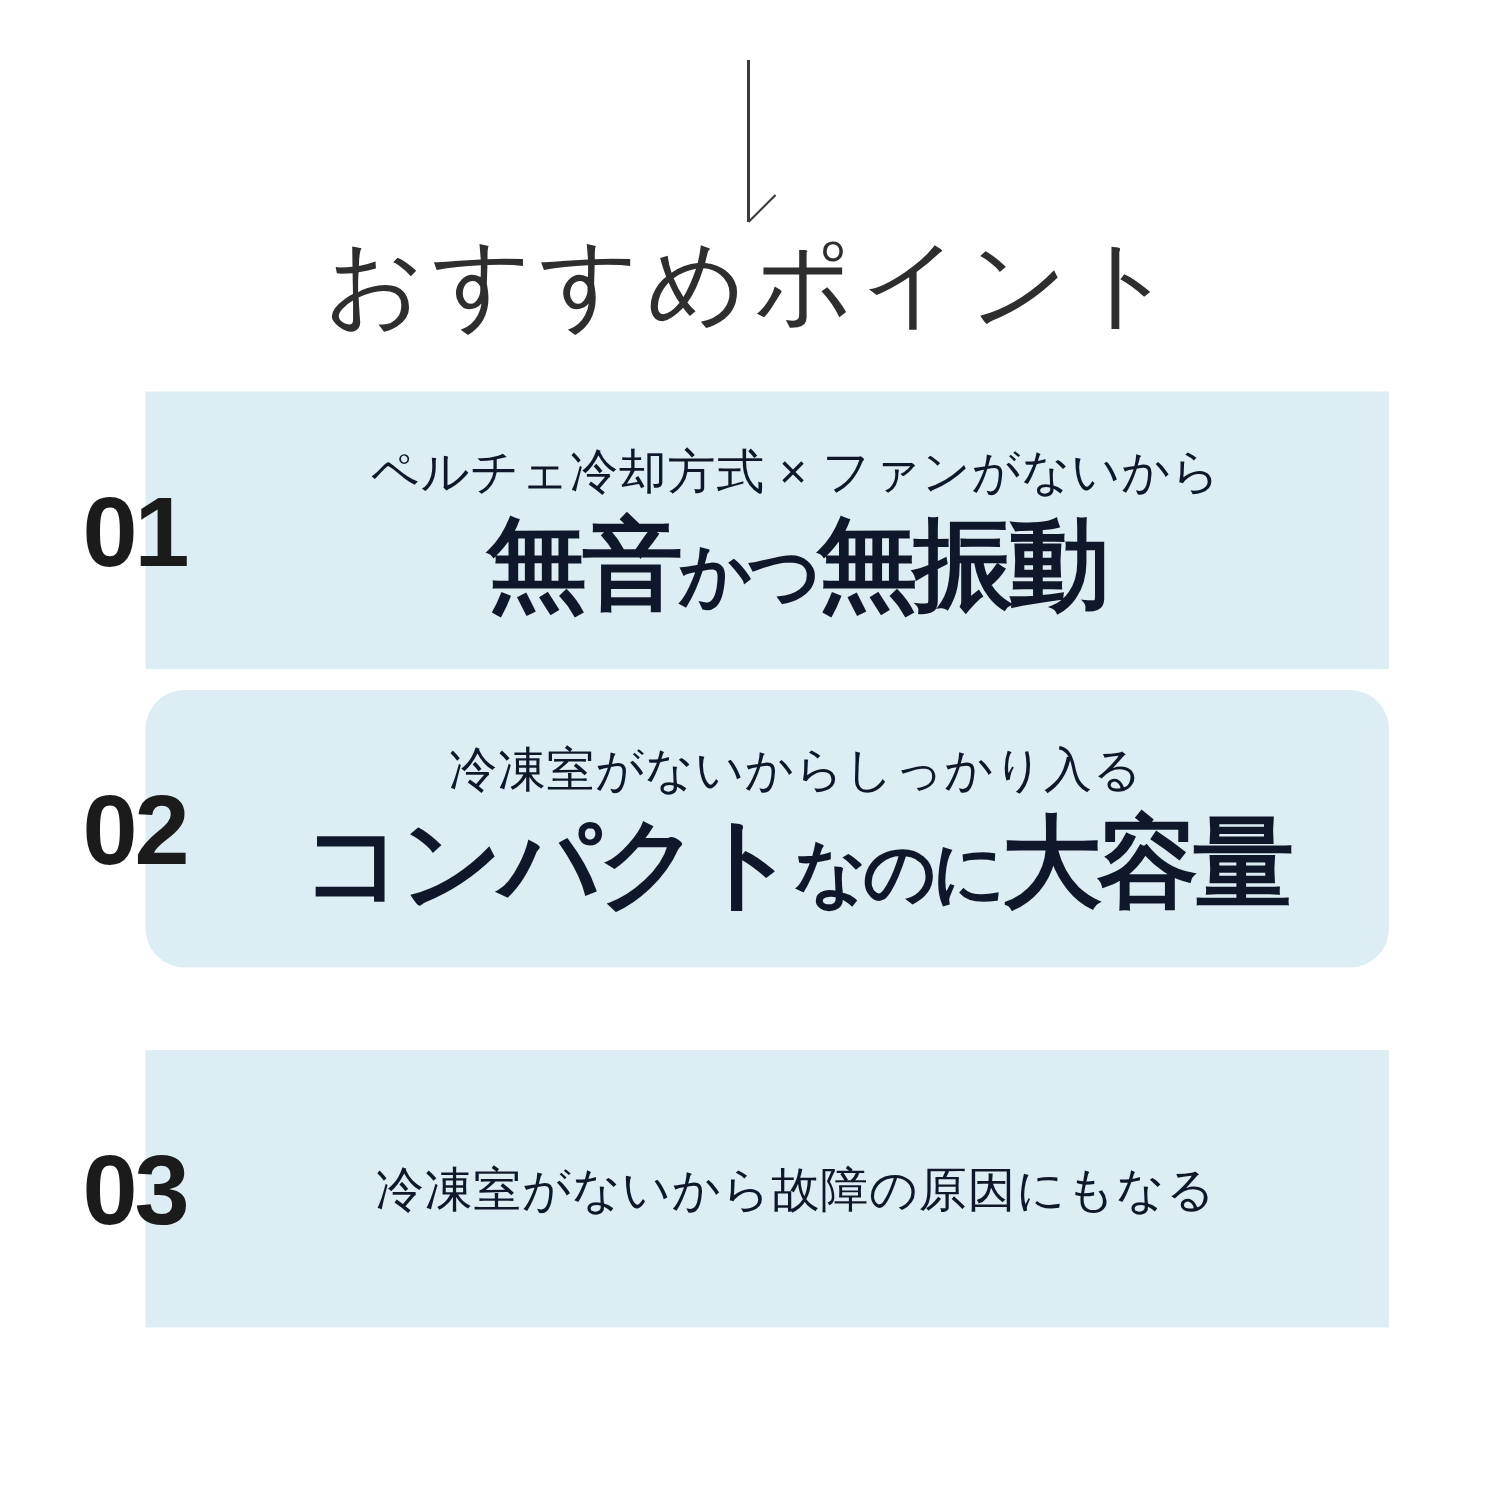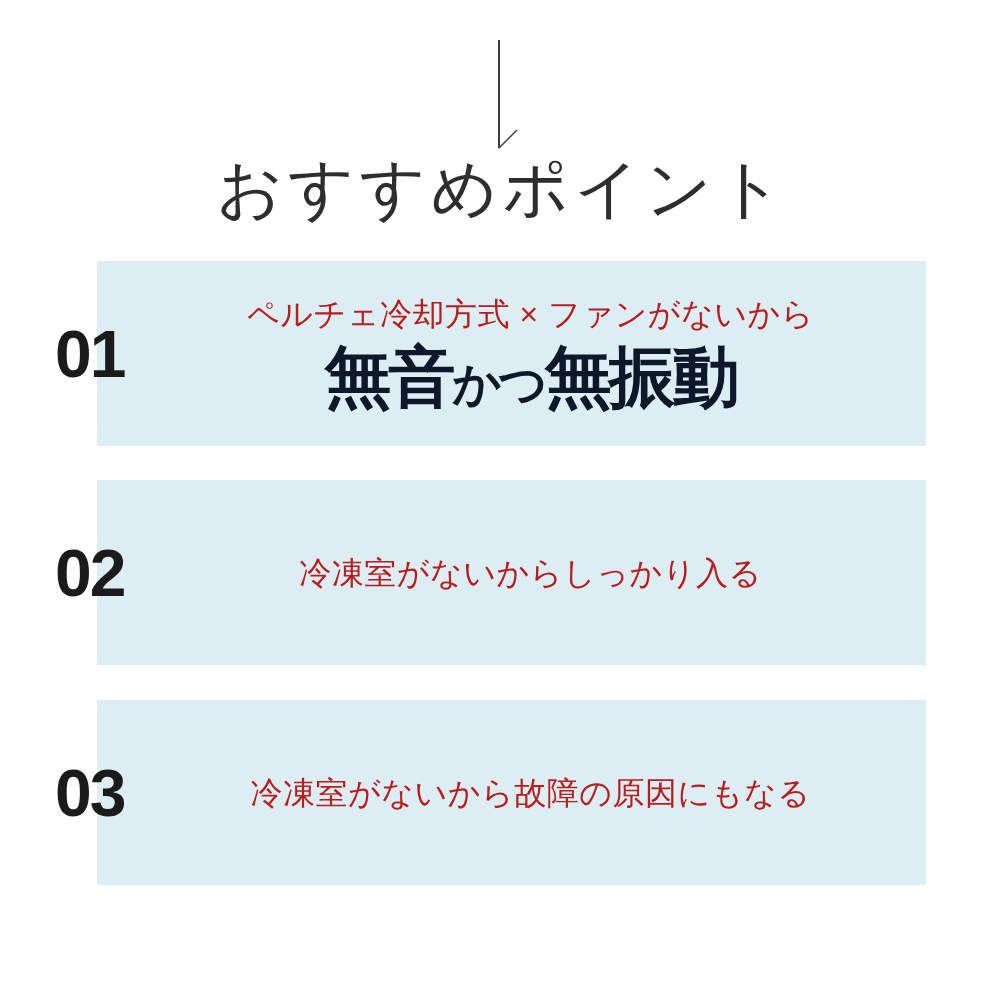--- a/index.html
+++ b/index.html
@@ -40,21 +40,21 @@
     white-space: nowrap;
   }
   .point {
     position: absolute;
     left: 97px;
     width: 829px;
     height: 185px;
     background: #dceef4;
   }
   .point-1 { top: 261px; }
-  .point-2 { top: 480px; }
+  .point-2 { top: 460px; border-radius: 26px; }
   .point-3 { top: 700px; }
   .num {
     position: absolute;
     left: -42px;
     top: 50%;
     transform: translateY(-50%);
     font-size: 66px;
     font-weight: 700;
     letter-spacing: -2px;
     line-height: 1;
@@ -68,21 +68,21 @@
     justify-content: center;
     gap: 13px;
     padding-left: 38px;
     box-sizing: border-box;
   }
   .subtitle {
     font-size: 32px;
     font-weight: 500;
     letter-spacing: 0.5px;
     line-height: 1;
-    color: #b91c1c;
+    color: #0f172a;
     white-space: nowrap;
   }
   .headline {
     font-size: 67px;
     font-weight: 700;
     letter-spacing: -3px;
     line-height: 1;
     color: #0f172a;
     white-space: nowrap;
   }
@@ -109,20 +109,23 @@
       <div class="headline">
         <span class="lg">無音</span><span class="sm">かつ</span><span class="lg">無振動</span>
       </div>
     </div>
   </section>
 
   <section class="point point-2">
     <div class="num">02</div>
     <div class="content">
       <div class="subtitle">冷凍室がないからしっかり入る</div>
+      <div class="headline">
+        <span class="lg">コンパクト</span><span class="sm">なのに</span><span class="lg">大容量</span>
+      </div>
     </div>
   </section>
 
   <section class="point point-3">
     <div class="num">03</div>
     <div class="content">
       <div class="subtitle">冷凍室がないから故障の原因にもなる</div>
     </div>
   </section>
 

